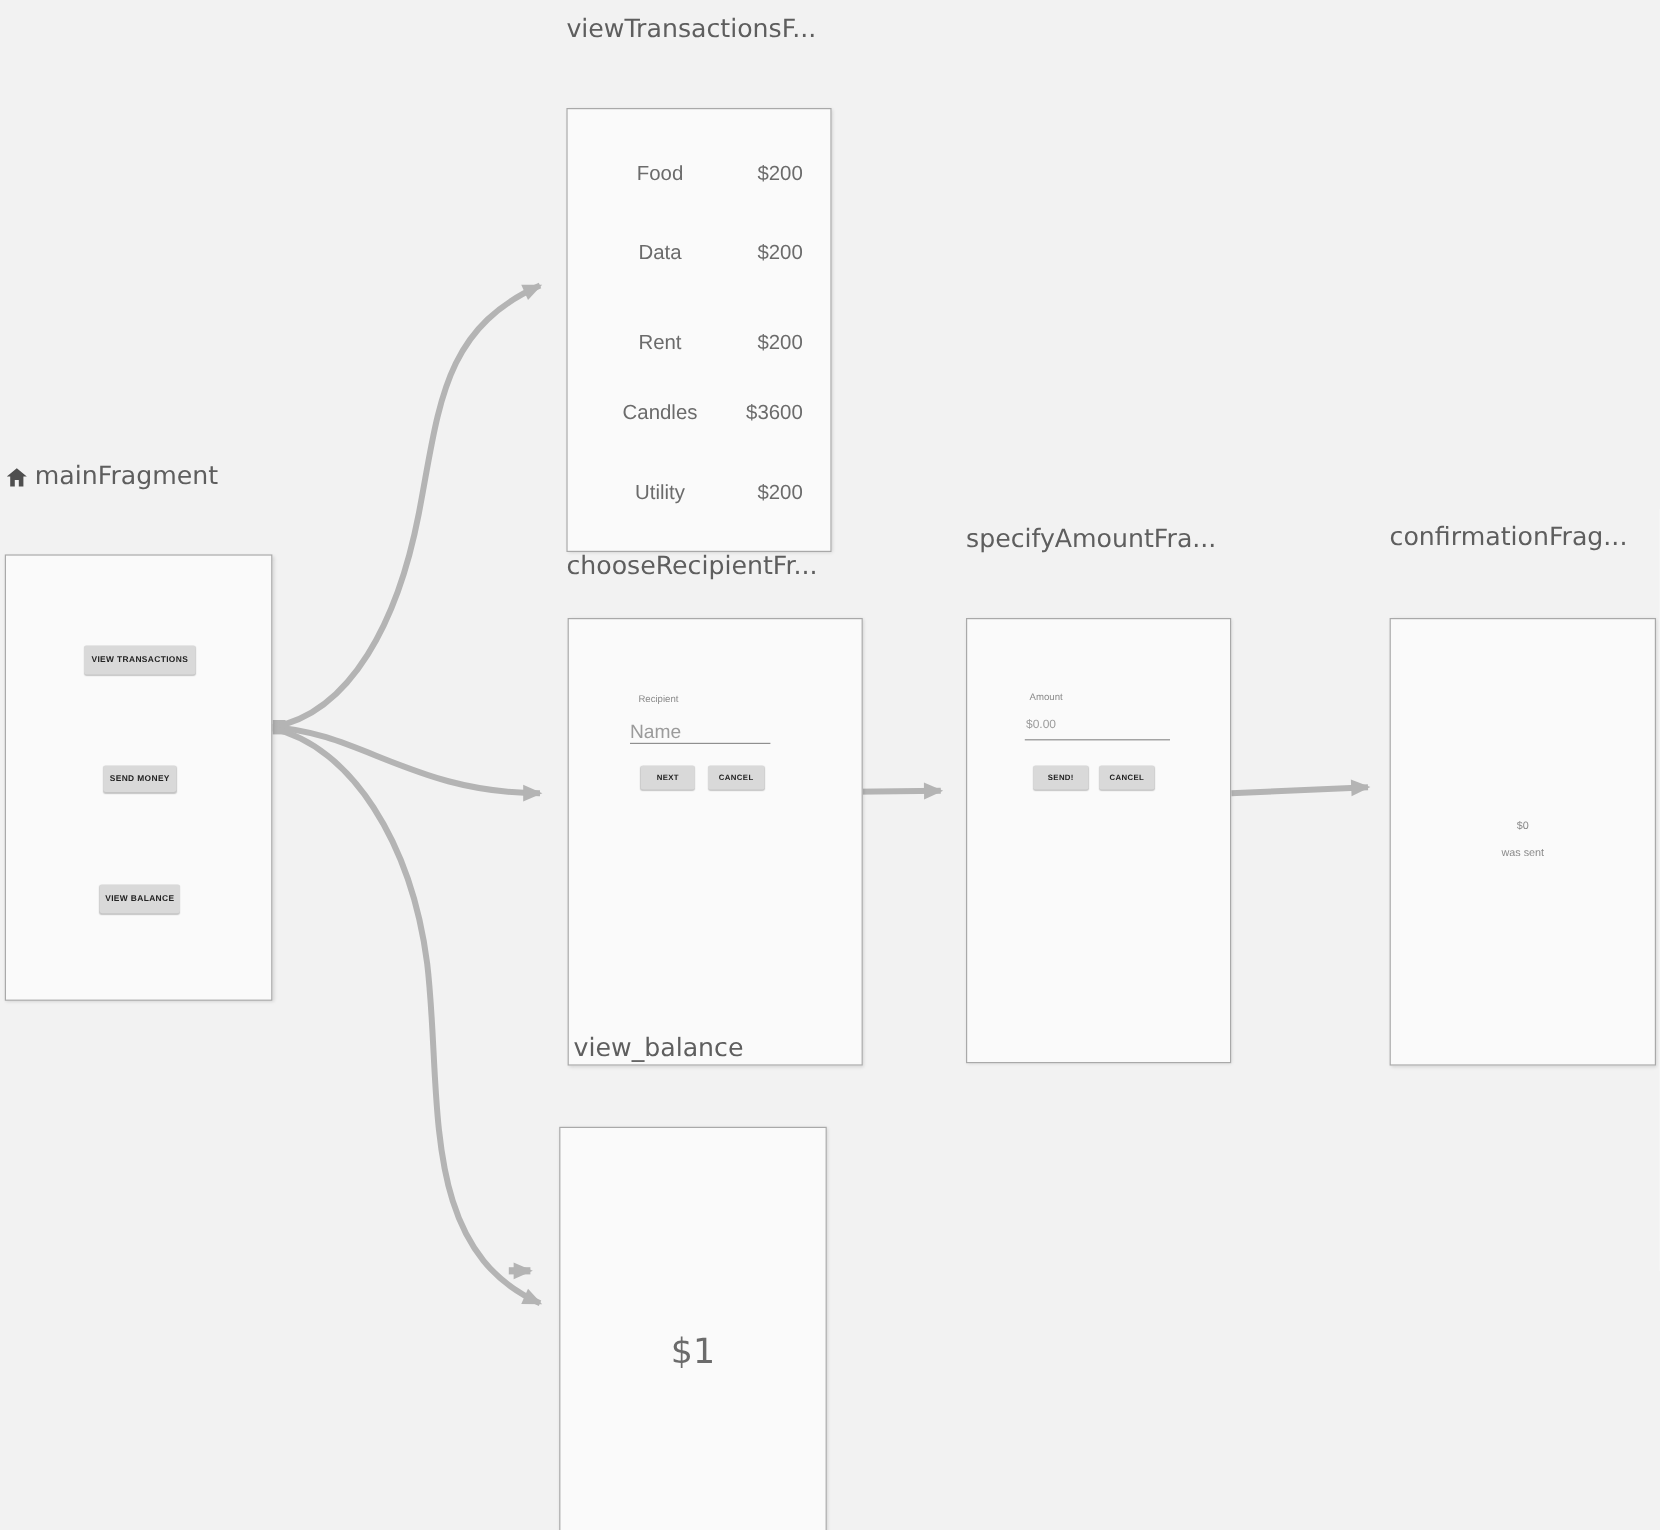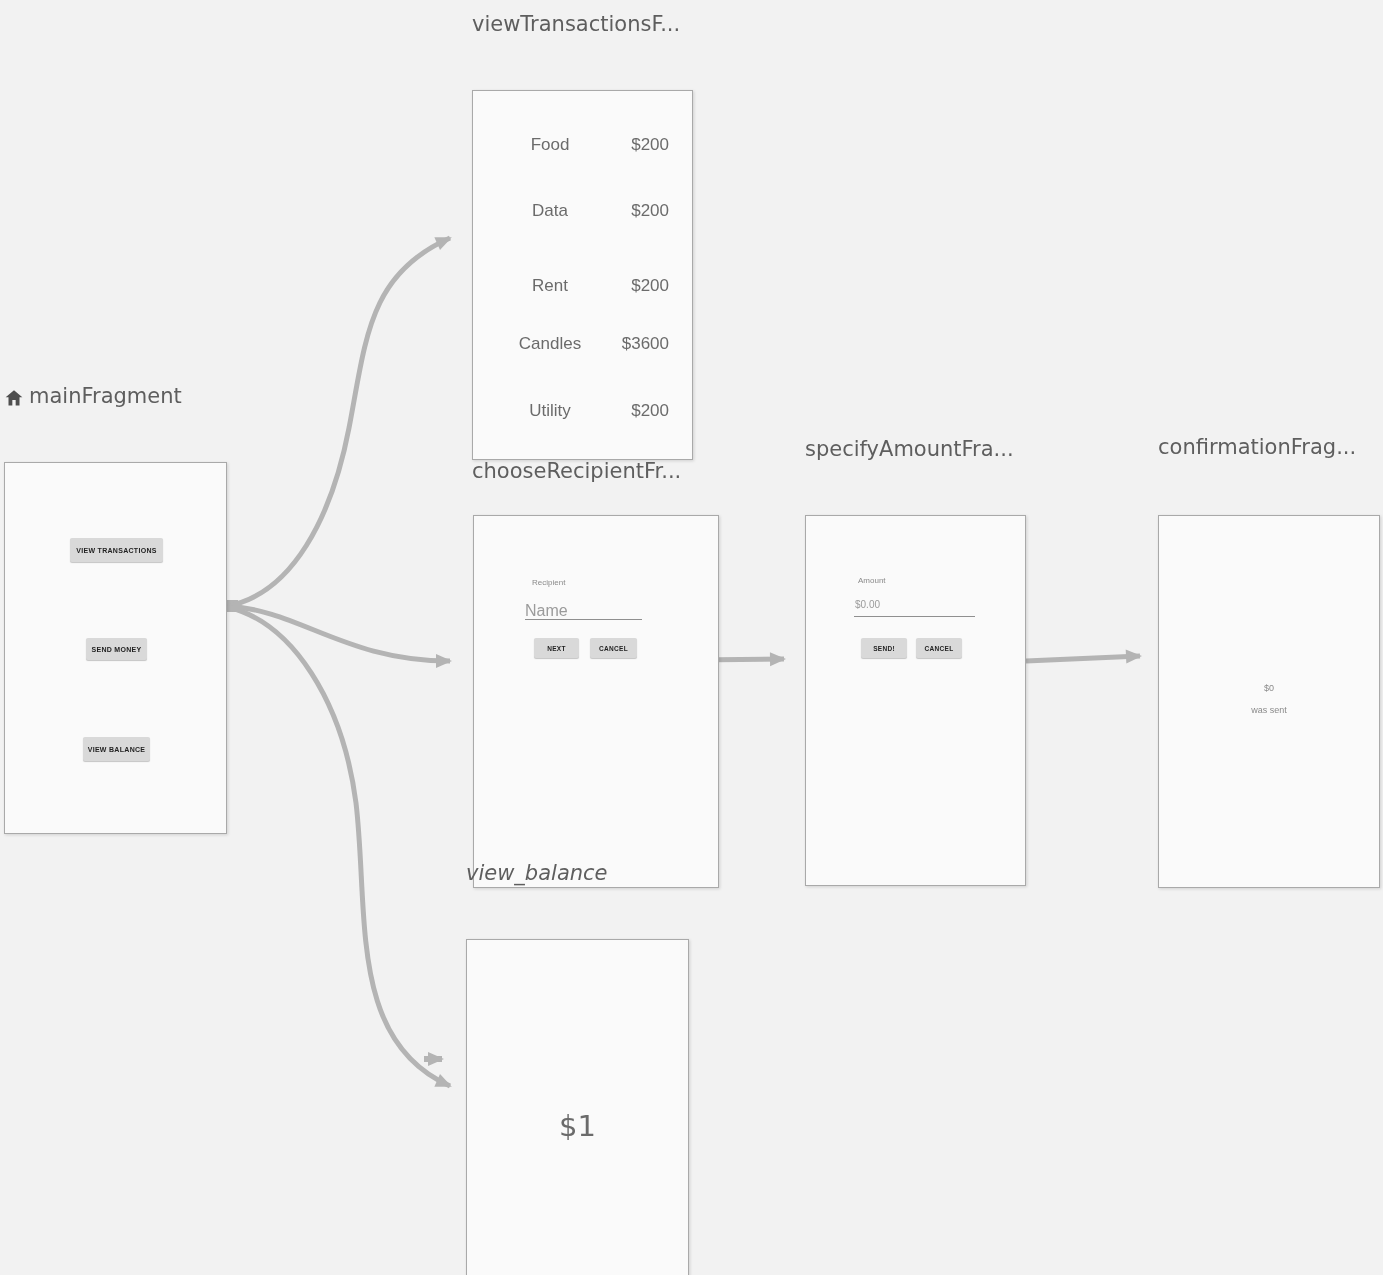--- a/index.html
+++ b/index.html
@@ -132,20 +132,20 @@
   </div>
 
   <div class="frag-title" style="left:1158px; top:435px;">
     <span>confirmationFrag...</span>
   </div>
   <div class="panel" style="left:1158px; top:475px; width:222px; height:373px;">
     <div class="center-note" style="top:167px;">$0</div>
     <div class="center-note" style="top:189px;">was sent</div>
   </div>
 
-  <div class="frag-title" style="left:466px; top:861px;font-style:italic;">
+  <div class="frag-title" style="left:478px; top:861px;">
     <span>view_balance</span>
   </div>
   <div class="panel" style="left:466px; top:899px; width:223px; height:373px;">
     <div class="balance-big">$1</div>
   </div>
 
 </div>
 
 </body></html>

